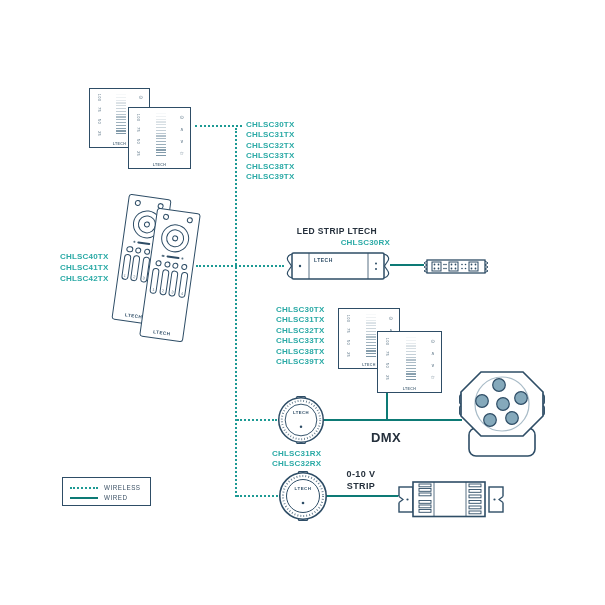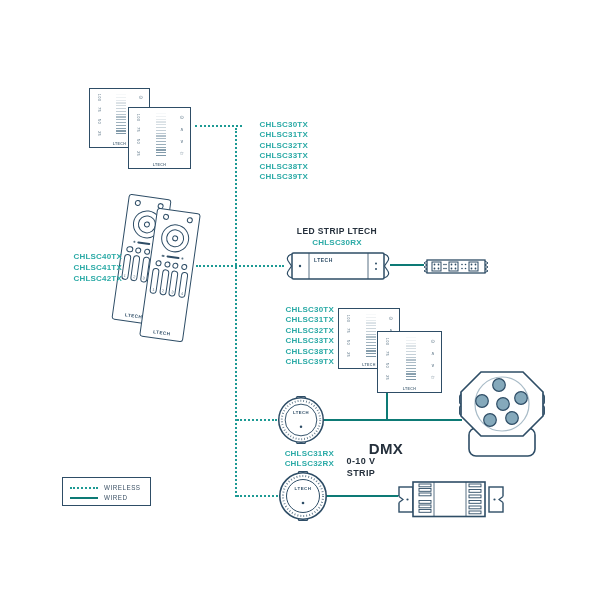--- a/index.html
+++ b/index.html
@@ -12,23 +12,23 @@
   }
   .abs { position:absolute; }
 
   
   .wired-h { height:0; border-top:2.2px solid var(--wired); }
   .wired-v { width:0; border-left:2.2px solid var(--wired); }
   .dot-h { height:0; border-top:2.2px dotted var(--wireless); }
   .dot-v { width:0; border-left:2.2px dotted var(--wireless); }
 
   
-  .model-list { color:var(--model); font-weight:bold; font-size:8px; line-height:10.4px; text-align:right; letter-spacing:.2px; }
+  .model-list { color:var(--model); font-weight:bold; font-size:8px; line-height:10.4px; text-align:left; letter-spacing:.2px; }
   .heading { color:var(--heading); font-weight:bold; font-size:8.5px; letter-spacing:.4px; text-align:center; line-height:11px; }
-  .model-one { color:var(--model); font-weight:bold; font-size:8px; text-align:center; letter-spacing:.2px; }
+  .model-one { color:var(--model); font-weight:bold; font-size:8px; text-align:right; letter-spacing:.2px; }
 
   
   .panel { background:#fff; border:1.7px solid var(--outline); }
   .panel-body { position:relative; width:100%; height:100%; display:flex; justify-content:space-between; padding:3px 6px 8px 6px; }
   .pcol { display:flex; flex-direction:column; justify-content:space-around; align-items:center; color:var(--muted); }
   .pscale span { font-size:4px; transform:rotate(90deg); letter-spacing:.3px; }
   .picons span { font-size:5px; line-height:5px; }
   .pslider { width:10px; margin:2px 0 3px 0;
     background-image:repeating-linear-gradient(to bottom,#7f98a8 0 1.2px, rgba(0,0,0,0) 1.2px 2.8px);
     -webkit-mask-image:linear-gradient(to bottom,rgba(0,0,0,.05),#000 92%);
@@ -282,21 +282,21 @@
 <svg class="abs" style="left:277px;top:396px" width="48" height="48" viewBox="0 0 50 50">
   <rect x="20.5" y="0.5" width="9" height="4" rx="1" fill="#fff" stroke="#2e4d66" stroke-width="1.2"></rect>
   <rect x="20.5" y="45.5" width="9" height="4" rx="1" fill="#fff" stroke="#2e4d66" stroke-width="1.2"></rect>
   <circle cx="25" cy="25" r="23.2" fill="#fff" stroke="#2e4d66" stroke-width="1.6"></circle>
   <circle cx="25" cy="25" r="20" fill="none" stroke="#2e4d66" stroke-width="2" stroke-dasharray="0.9 2.1" opacity=".75"></circle>
   <circle cx="25" cy="25" r="16.5" fill="#fff" stroke="#2e4d66" stroke-width="1"></circle>
   <circle cx="25" cy="32" r="1.3" fill="#2e4d66"></circle>
   <text x="25" y="19" text-anchor="middle" font-size="4.4" font-weight="bold" letter-spacing=".5" fill="#2e4d66">LTECH</text>
 </svg>
 
-<div class="abs heading" style="left:366px;top:443px;width:40px;font-size:15px">DMX</div>
+<div class="abs heading" style="left:366px;top:432px;width:40px;font-size:13px">DMX</div>
 
 <svg class="abs" style="left:459px;top:370px" width="86" height="88" viewBox="0 0 86 88">
   <rect x="10" y="58" width="66" height="28" rx="7" fill="#fff" stroke="#2e4d66" stroke-width="1.6"></rect>
   <g fill="#fff" stroke="#2e4d66" stroke-width="1.3">
     <rect x="0.7" y="25" width="7" height="9" rx="1.5"></rect>
       <rect x="0.7" y="36" width="7" height="9" rx="1.5"></rect>
     <rect x="78.3" y="25" width="7" height="9" rx="1.5"></rect>
       <rect x="78.3" y="36" width="7" height="9" rx="1.5"></rect>
   </g>
   <path d="M22,2 H64 L84,22 V46 L64,66 H22 L2,46 V22 Z" fill="#fff" stroke="#2e4d66" stroke-width="1.7"></path>
@@ -319,21 +319,21 @@
 <svg class="abs" style="left:278px;top:471px" width="50" height="50" viewBox="0 0 50 50">
   <rect x="20.5" y="0.5" width="9" height="4" rx="1" fill="#fff" stroke="#2e4d66" stroke-width="1.2"></rect>
   <rect x="20.5" y="45.5" width="9" height="4" rx="1" fill="#fff" stroke="#2e4d66" stroke-width="1.2"></rect>
   <circle cx="25" cy="25" r="23.2" fill="#fff" stroke="#2e4d66" stroke-width="1.6"></circle>
   <circle cx="25" cy="25" r="20" fill="none" stroke="#2e4d66" stroke-width="2" stroke-dasharray="0.9 2.1" opacity=".75"></circle>
   <circle cx="25" cy="25" r="16.5" fill="#fff" stroke="#2e4d66" stroke-width="1"></circle>
   <circle cx="25" cy="32" r="1.3" fill="#2e4d66"></circle>
   <text x="25" y="19" text-anchor="middle" font-size="4.4" font-weight="bold" letter-spacing=".5" fill="#2e4d66">LTECH</text>
 </svg>
 
-<div class="abs heading" style="left:330px;top:456px;width:62px;font-size:9px;line-height:11.5px">
+<div class="abs heading" style="left:330px;top:469px;width:62px;font-size:9px;line-height:11.5px">
   <div>0-10 V</div>
   <div>STRIP</div>
 </div>
 
 <svg class="abs" style="left:398px;top:479px" width="106" height="40" viewBox="0 0 106 40">
   <rect x="1" y="8" width="14" height="25" fill="#fff" stroke="#2e4d66" stroke-width="1.4"></rect>
   <rect x="91" y="8" width="14" height="25" fill="#fff" stroke="#2e4d66" stroke-width="1.4"></rect>
   <rect x="0" y="17.5" width="2.6" height="6" fill="#fff" stroke="none"></rect>
   <rect x="103.4" y="17.5" width="2.6" height="6" fill="#fff" stroke="none"></rect>
   <polyline points="1,17.5 5,20.5 1,23.5" fill="none" stroke="#2e4d66" stroke-width="1.2"></polyline>

